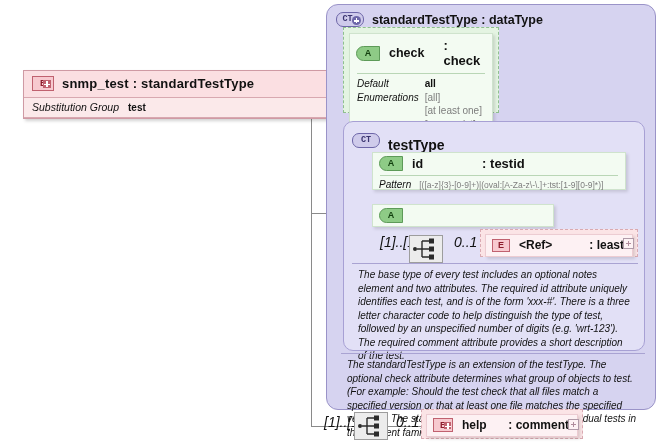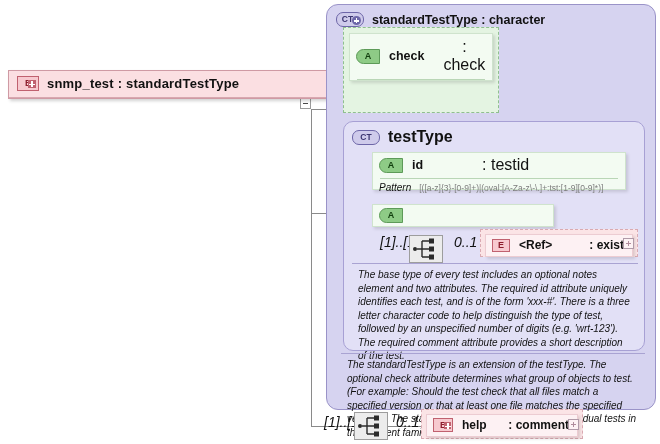--- a/index.html
+++ b/index.html
@@ -24,21 +24,21 @@
   }
   .plusbox{
     position:absolute;width:11px;height:11px;border:1px solid #b09aa8;
     background:#fdf2f4;box-sizing:border-box;
   }
   .plusbox:before{content:"";position:absolute;left:2px;top:4px;width:5px;height:1px;background:#b08c9c;}
   .plusbox:after{content:"";position:absolute;left:4px;top:2px;width:1px;height:5px;background:#b08c9c;}
 
   
   .elembox{
-    position:absolute;left:8px;top:70px;width:338px;
+    position:absolute;left:23px;top:70px;width:338px;
     border:1px solid #cf9aa4;background:#be185d;
     box-shadow:2px 2px 3px rgba(0,0,0,0.18);
     box-sizing:border-box;
   }
   .elembox .hdr{
     display:flex;align-items:center;gap:8px;padding:5px 8px 6px 8px;
     background:#fbdfe2;border-bottom:1px solid #d8a8b0;
   }
   .elembox .title{font-size:13px;font-weight:bold;letter-spacing:.2px;color:#111;}
   .e-icon{
@@ -68,21 +68,21 @@
   .ctpanel{
     position:absolute;left:326px;top:4px;width:330px;height:406px;
     border:1px solid #9a93c8;border-radius:12px;background:#d6d3f0;
     box-sizing:border-box;
   }
   .ct-hdr{display:flex;align-items:center;gap:8px;padding:7px 0 0 9px;}
   .ct-title{font-size:12.5px;font-weight:bold;color:#111;}
   .ct-icon{
     width:28px;height:15px;border:1.2px solid #6d66a8;border-radius:7px;
     background:#cfcbeb;display:flex;align-items:center;justify-content:center;
-    position:relative;box-sizing:border-box;flex:0 0 auto;
+    position:relative;box-sizing:border-box;flex:0 0 auto;font-family:Liberation Mono, monospace;
   }
   .ct-icon span{font-size:8.5px;font-weight:bold;color:#3b3570;line-height:1;margin-right:5px;}
   .ct-icon .pl{position:absolute;right:2px;top:3px;width:9px;height:9px;border-radius:50%;background:#6d66a8;}
   .ct-icon .pl:before{content:"";position:absolute;left:2px;top:4px;width:5px;height:1.5px;background:#fff;}
   .ct-icon .pl:after{content:"";position:absolute;left:3.75px;top:2px;width:1.5px;height:5px;background:#fff;}
   .ct-icon.plain span{margin-right:0;}
 
   
   .attrbox{
     position:absolute;border:1px dashed #8fbf8f;background:#e4f4e2;
@@ -93,36 +93,36 @@
     box-shadow:2px 2px 3px rgba(0,0,0,0.13);box-sizing:border-box;
   }
   .attr-hdr{display:flex;align-items:center;gap:9px;padding:4px 8px 5px 6px;}
   .a-icon{
     width:24px;height:15px;background:#8ecb86;border:1px solid #5d9a58;
     border-radius:8px 0 0 8px;display:flex;align-items:center;justify-content:center;
     flex:0 0 auto;box-sizing:border-box;
   }
   .a-icon span{font-size:9px;font-weight:bold;color:#13400f;line-height:1;}
   .attr-name{font-size:12.5px;font-weight:bold;color:#111;}
-  .attr-type{font-size:16px;font-weight:normal;color:#111;margin-left:auto;padding-left:10px;text-align:center;}
+  .attr-type{font-size:13px;font-weight:bold;color:#111;margin-left:auto;padding-left:10px;}
   .attr-sep{height:1px;background:#b9d6b6;margin:0 7px;}
   .facets{display:flex;padding:3px 7px 5px 7px;gap:6px;}
   .facet-keys{font-style:italic;font-size:10px;line-height:1.35;color:#111;white-space:nowrap;}
   .facet-vals{font-size:10px;line-height:1.35;}
   .facet-vals .dv{font-weight:bold;color:#111;}
   .facet-vals .en{color:#7d7d7d;}
   .facet-line{font-size:10px;line-height:1.35;}
 
   
   .innerct{
     position:absolute;border:1px solid #a7a0d4;border-radius:10px;background:#e2e0f6;
     box-sizing:border-box;
   }
   .innerct>.ct-hdr{padding:6px 0 0 8px;}
-  .innerct .ct-title{font-size:16px;}
+  .innerct .ct-title{font-size:14px;margin-top:9px;}
 
   
   .attrbox2{
     position:absolute;border:1px solid #cfe3cd;background:#f3fbf2;
     box-shadow:2px 2px 3px rgba(0,0,0,0.13);box-sizing:border-box;
   }
 
   
   .annot{
     position:absolute;font-style:italic;font-size:10px;line-height:1.35;
@@ -172,41 +172,58 @@
 <div class="line hline" style="left:388px;top:426px;width:33px;"></div>
 
 <div class="elembox">
   <div class="hdr">
     <div class="e-icon">
       <span>E</span>
       <i class="pl"></i>
     </div>
     <div class="title">snmp_test : standardTestType</div>
   </div>
+  <div class="subrow">
+    <div class="k">Substitution Group</div>
+    <div class="v">test</div>
+  </div>
 </div>
 
 <div class="ctpanel">
   <div class="ct-hdr">
     <div class="ct-icon">
       <span>CT</span>
       <i class="pl"></i>
     </div>
-    <div class="ct-title">standardTestType : character</div>
+    <div class="ct-title">standardTestType : dataType</div>
   </div>
 
   <div class="attrbox" style="left:16px;top:22px;width:156px;height:86px;">
     <div class="inner">
       <div class="attr-hdr">
         <div class="a-icon">
           <span>A</span>
         </div>
         <div class="attr-name">check</div>
         <div class="attr-type">: check</div>
       </div>
       <div class="attr-sep"></div>
+      <div class="facets">
+        <div class="facet-keys">
+          <div>Default</div>
+          <div>Enumerations</div>
+        </div>
+        <div class="facet-vals">
+          <div class="dv">all</div>
+          <div class="en">[all]</div>
+          <div class="en">[at least one]</div>
+          <div class="en">[none exist]</div>
+          <div class="en">[only one]</div>
+        </div>
+      </div>
     </div>
   </div>
 
   <div class="innerct" style="left:16px;top:116px;width:302px;height:230px;">
     <div class="ct-hdr">
       <div class="ct-icon plain">
         <span>CT</span>
       </div>
       <div class="ct-title">testType</div>
     </div>
@@ -245,21 +262,21 @@
       </svg>
     </div>
 
     <div class="card" style="left:110px;top:112px;">0..1</div>
     <div class="refbox" style="left:136px;top:107px;width:158px;height:28px;">
       <div class="inner">
         <div class="e-icon" style="width:18px;height:13px;">
           <span>E</span>
         </div>
         <div class="ref-name">&lt;Ref&gt;</div>
-        <div class="ref-type">: exist</div>
+        <div class="ref-type">: least</div>
       </div>
       <div class="plusbox" style="right:3px;top:8px;"></div>
     </div>
 
     <div class="annot topsep" style="left:8px;top:141px;width:286px;">The base type of every test includes an optional notes element and two attributes.  The required id attribute uniquely identifies each test, and is of the form 'xxx-#'.  There is a three letter character code to help distinguish the type of test, followed by an unspecified number of digits (e.g. 'wrt-123').  The required comment attribute provides a short description of the test.</div>
   </div>
 
   <div class="annot topsep" style="left:14px;top:348px;width:304px;">The standardTestType is an extension of the testType.  The optional check attribute determines what group of objects to test.  (For example: Should the test check that all files match a specified version or that at least one file matches the specified version?)  The standardTestType is extended by individual tests in the different family schemas.</div>
 </div>
 

